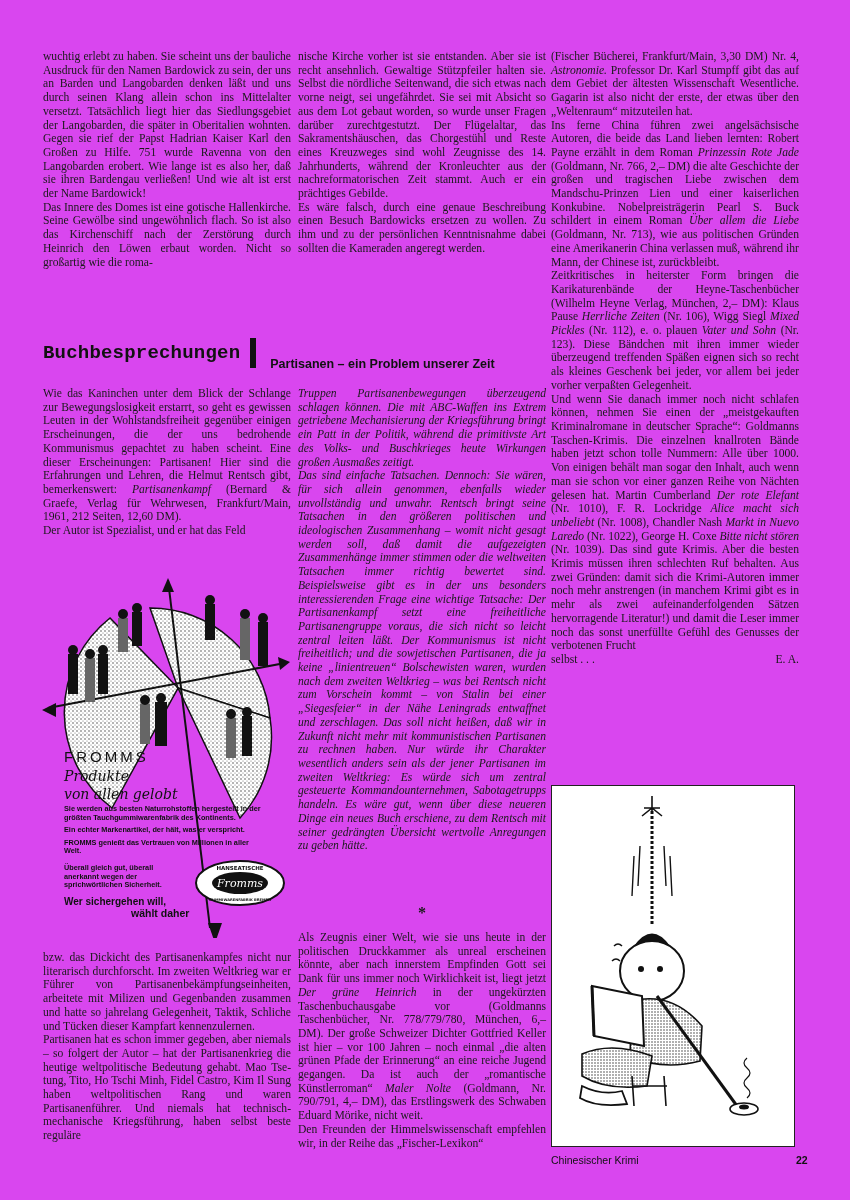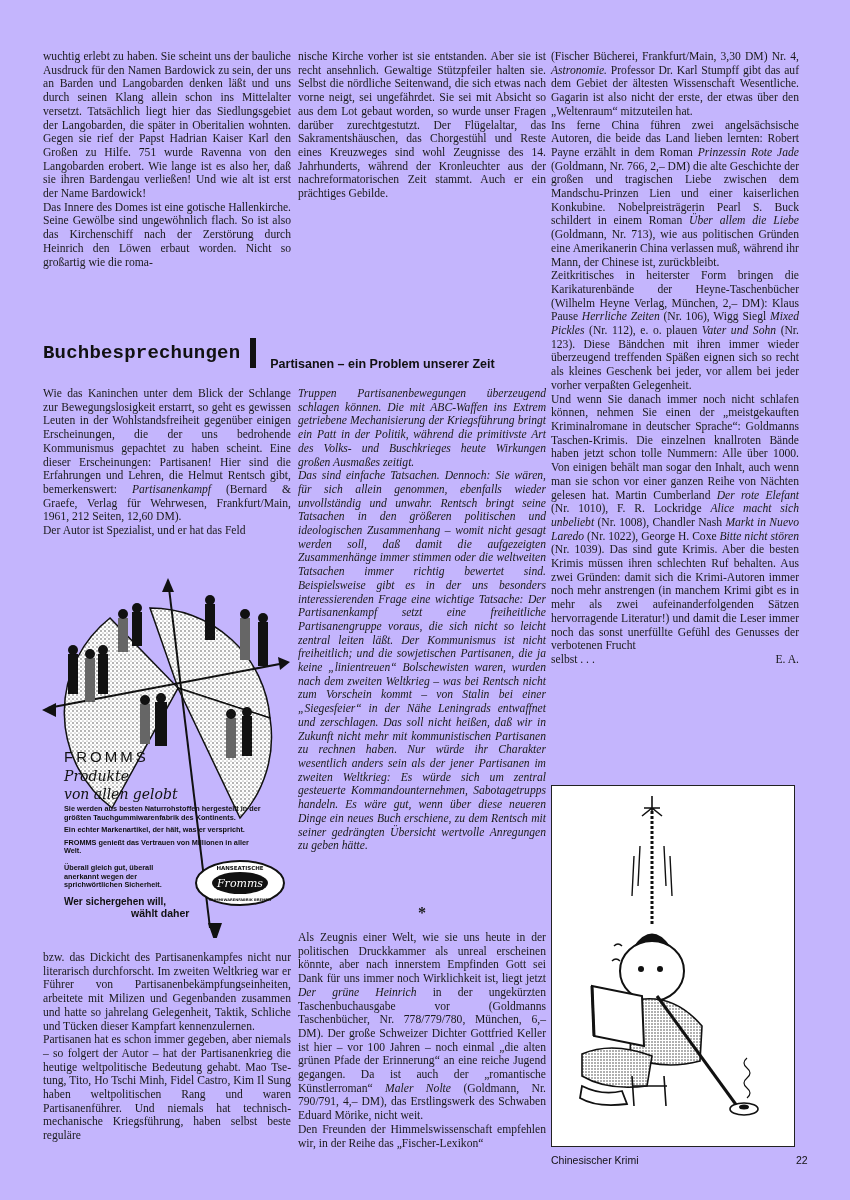--- a/index.html
+++ b/index.html
@@ -1,17 +1,17 @@
 <!DOCTYPE html>
 <html><head>
 <meta charset="utf-8">
 <style>
   html, body { margin: 0; padding: 0; background: #ffffff; }
   body { width: 850px; height: 1200px; position: relative; overflow: hidden; font-family: "Liberation Serif", "DejaVu Serif", serif; color: #1a1a1a; }
-  .page { position: absolute; left: 0; top: 0; width: 850px; height: 1200px; background: #c4b5fd; }
+  .page { position: absolute; left: 0; top: 0; width: 850px; height: 1200px; background: #d946ef; }
   .col { position: absolute; font-size: 11.6px; line-height: 13.7px; text-align: justify; hyphens: manual; }
   .col p { margin: 0; text-indent: 0; }
   .c1 { left: 43px; width: 248px; }
   .c2 { left: 298px; width: 248px; }
   .c3 { left: 551px; width: 248px; }
   .top1 { top: 50px; }
   .top2 { top: 50px; }
   .top3 { top: 50px; }
   .sec1 { top: 387px; }
   .sec2 { top: 387px; font-style: italic; }
@@ -26,34 +26,35 @@
   .asterisk { position: absolute; left: 298px; width: 248px; top: 904px; text-align: center; font-size: 16px; font-weight: bold; }
   .ad { position: absolute; left: 40px; top: 578px; width: 252px; height: 360px; }
   .ad-text { position: absolute; left: 24px; top: 170px; width: 200px; font-family: "Liberation Sans", "DejaVu Sans", sans-serif; color: #111; }
   .ad-brand { font-size: 15px; letter-spacing: 3px; font-weight: normal; }
   .ad-slogan { font-family: "DejaVu Serif", serif; font-style: italic; font-size: 14px; line-height: 14px; margin-top: 4px; }
   .ad-small { font-size: 7.3px; line-height: 8.6px; font-weight: bold; margin-top: 4px; }
   .ad-cta1 { font-size: 10px; font-weight: bold; margin-top: 6px; }
   .ad-cta2 { font-size: 10.5px; font-weight: bold; padding-left: 67px; }
   .cartoon-frame { position: absolute; left: 551px; top: 785px; width: 242px; height: 360px; border: 1.5px solid #222; background: #fff; }
   .caption { position: absolute; left: 551px; top: 1154px; font-family: "Liberation Sans", "DejaVu Sans", sans-serif; font-size: 10.5px; color: #111; }
-  .page-num { position: absolute; left: 796px; top: 1154px; font-family: "Liberation Sans", "DejaVu Sans", sans-serif; font-size: 10.5px; font-weight: normal; color: #111; }
+  .page-num { position: absolute; left: 796px; top: 1154px; font-family: "Liberation Sans", "DejaVu Sans", sans-serif; font-size: 10.5px; font-weight: bold; color: #111; }
 </style>
 </head>
 <body>
 
 <div class="page">
 
   <div class="col c1 top1">
     <p>wuchtig erlebt zu haben. Sie scheint uns der bauliche Ausdruck für den Namen Bardowick zu sein, der uns an Barden und Langobarden denken läßt und uns durch seinen Klang allein schon ins Mittelalter versetzt. Tatsächlich liegt hier das Siedlungsgebiet der Langobarden, die später in Oberitalien wohnten. Gegen sie rief der Papst Hadrian Kaiser Karl den Großen zu Hilfe. 751 wurde Ravenna von den Langobarden erobert. Wie lange ist es also her, daß sie ihren Bardengau verließen! Und wie alt ist erst der Name Bardowick!</p>
     <p>Das Innere des Domes ist eine gotische Hallenkirche. Seine Gewölbe sind ungewöhnlich flach. So ist also das Kirchenschiff nach der Zerstörung durch Heinrich den Löwen erbaut worden. Nicht so großartig wie die roma-</p>
   </div>
 
   <div class="col c2 top2">
     <p>nische Kirche vorher ist sie entstanden. Aber sie ist recht ansehnlich. Gewaltige Stützpfeiler halten sie. Selbst die nördliche Seitenwand, die sich etwas nach vorne neigt, sei ungefährdet. Sie sei mit Absicht so aus dem Lot gebaut worden, so wurde unser Fragen darüber zurechtgestutzt. Der Flügelaltar, das Sakramentshäuschen, das Chorgestühl und Reste eines Kreuzweges sind wohl Zeugnisse des 14. Jahrhunderts, während der Kronleuchter aus der nachreformatorischen Zeit stammt. Auch er ein prächtiges Gebilde.</p>
+    <p>Es wäre falsch, durch eine genaue Beschreibung einen Besuch Bardowicks ersetzen zu wollen. Zu ihm und zu der persönlichen Kenntnisnahme dabei sollten die Kameraden angeregt werden.</p>
   </div>
 
   <div class="col c3 top3">
     <p><span>(Fischer Bücherei, Frankfurt/Main, 3,30 DM) Nr. 4, </span><em>Astronomie.</em><span> Professor Dr. Karl Stumpff gibt das auf dem Gebiet der ältesten Wissenschaft Wesentliche. Gagarin ist also nicht der erste, der etwas über den „Weltenraum“ mitzuteilen hat.</span></p>
     <p><span>Ins ferne China führen zwei angelsächsische Autoren, die beide das Land lieben lernten: Robert Payne erzählt in dem Roman </span><em>Prinzessin Rote Jade</em><span> (Goldmann, Nr. 766, 2,– DM) die alte Geschichte der großen und tragischen Liebe zwischen dem Mandschu-Prinzen Lien und einer kaiserlichen Konkubine. Nobelpreisträgerin Pearl S. Buck schildert in einem Roman </span><em>Über allem die Liebe</em><span> (Goldmann, Nr. 713), wie aus politischen Gründen eine Amerikanerin China verlassen muß, während ihr Mann, der Chinese ist, zurückbleibt.</span></p>
     <p><span>Zeitkritisches in heiterster Form bringen die Karikaturenbände der Heyne-Taschenbücher (Wilhelm Heyne Verlag, München, 2,– DM): Klaus Pause </span><em>Herrliche Zeiten</em><span> (Nr. 106), Wigg Siegl </span><em>Mixed Pickles</em><span> (Nr. 112), e. o. plauen </span><em>Vater und Sohn</em><span> (Nr. 123). Diese Bändchen mit ihren immer wieder überzeugend treffenden Späßen eignen sich so recht als kleines Geschenk bei jeder, vor allem bei jeder vorher verpaßten Gelegenheit.</span></p>
     <p><span>Und wenn Sie danach immer noch nicht schlafen können, nehmen Sie einen der „meistgekauften Kriminalromane in deutscher Sprache“: Goldmanns Taschen-Krimis. Die einzelnen knallroten Bände haben jetzt schon tolle Nummern: Alle über 1000. Von einigen behält man sogar den Inhalt, auch wenn man sie schon vor einer ganzen Reihe von Nächten gelesen hat. Martin Cumberland </span><em>Der rote Elefant</em><span> (Nr. 1010), F. R. Lockridge </span><em>Alice macht sich unbeliebt</em><span> (Nr. 1008), Chandler Nash </span><em>Markt in Nuevo Laredo</em><span> (Nr. 1022), George H. Coxe </span><em>Bitte nicht stören</em><span> (Nr. 1039). Das sind gute Krimis. Aber die besten Krimis müssen ihren schlechten Ruf behalten. Aus zwei Gründen: damit sich die Krimi-Autoren immer noch mehr anstrengen (in manchem Krimi gibt es in mehr als zwei aufeinanderfolgenden Sätzen hervorragende Literatur!) und damit die Leser immer noch das sonst unerfüllte Gefühl des Genusses der verbotenen Frucht</span></p>
     <p class="sig">
         <span>selbst . . .</span>
         <span>E. A.</span>

